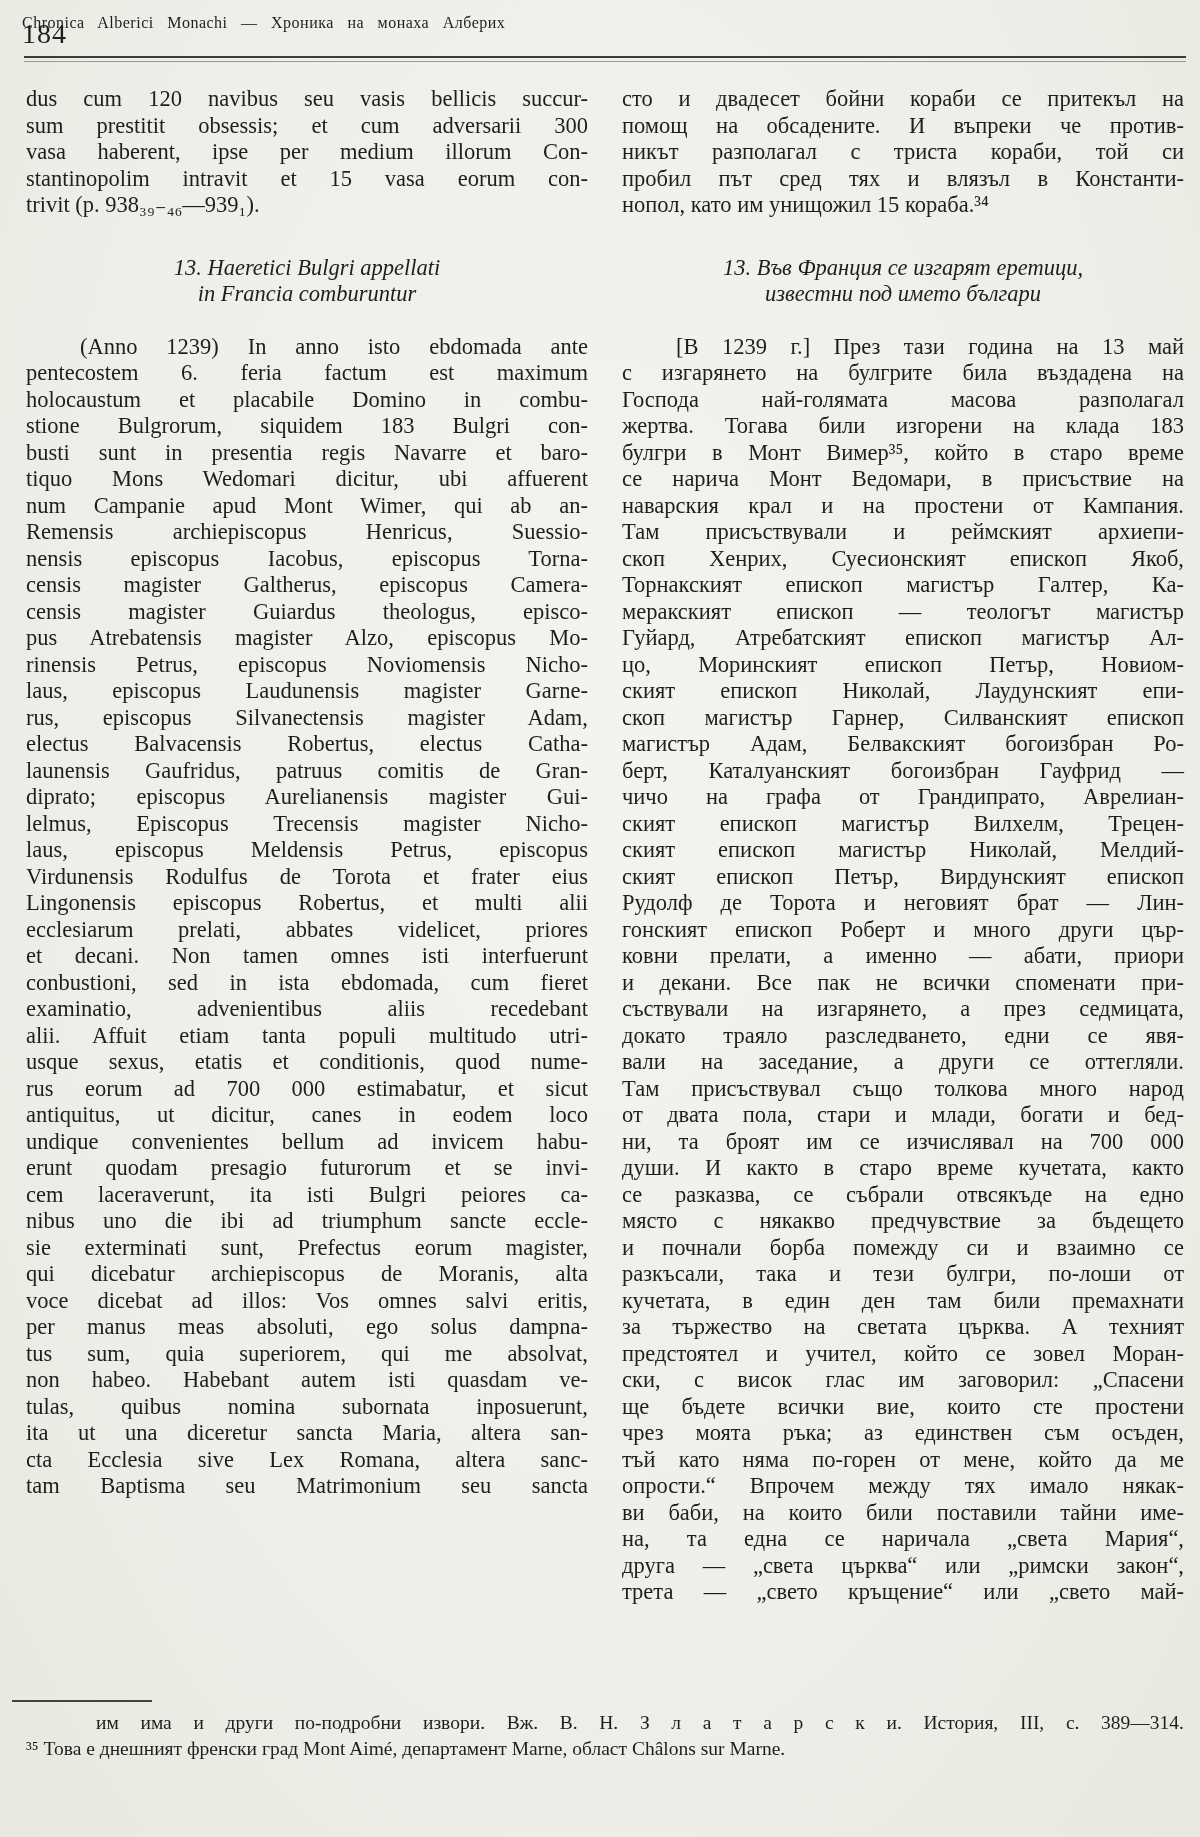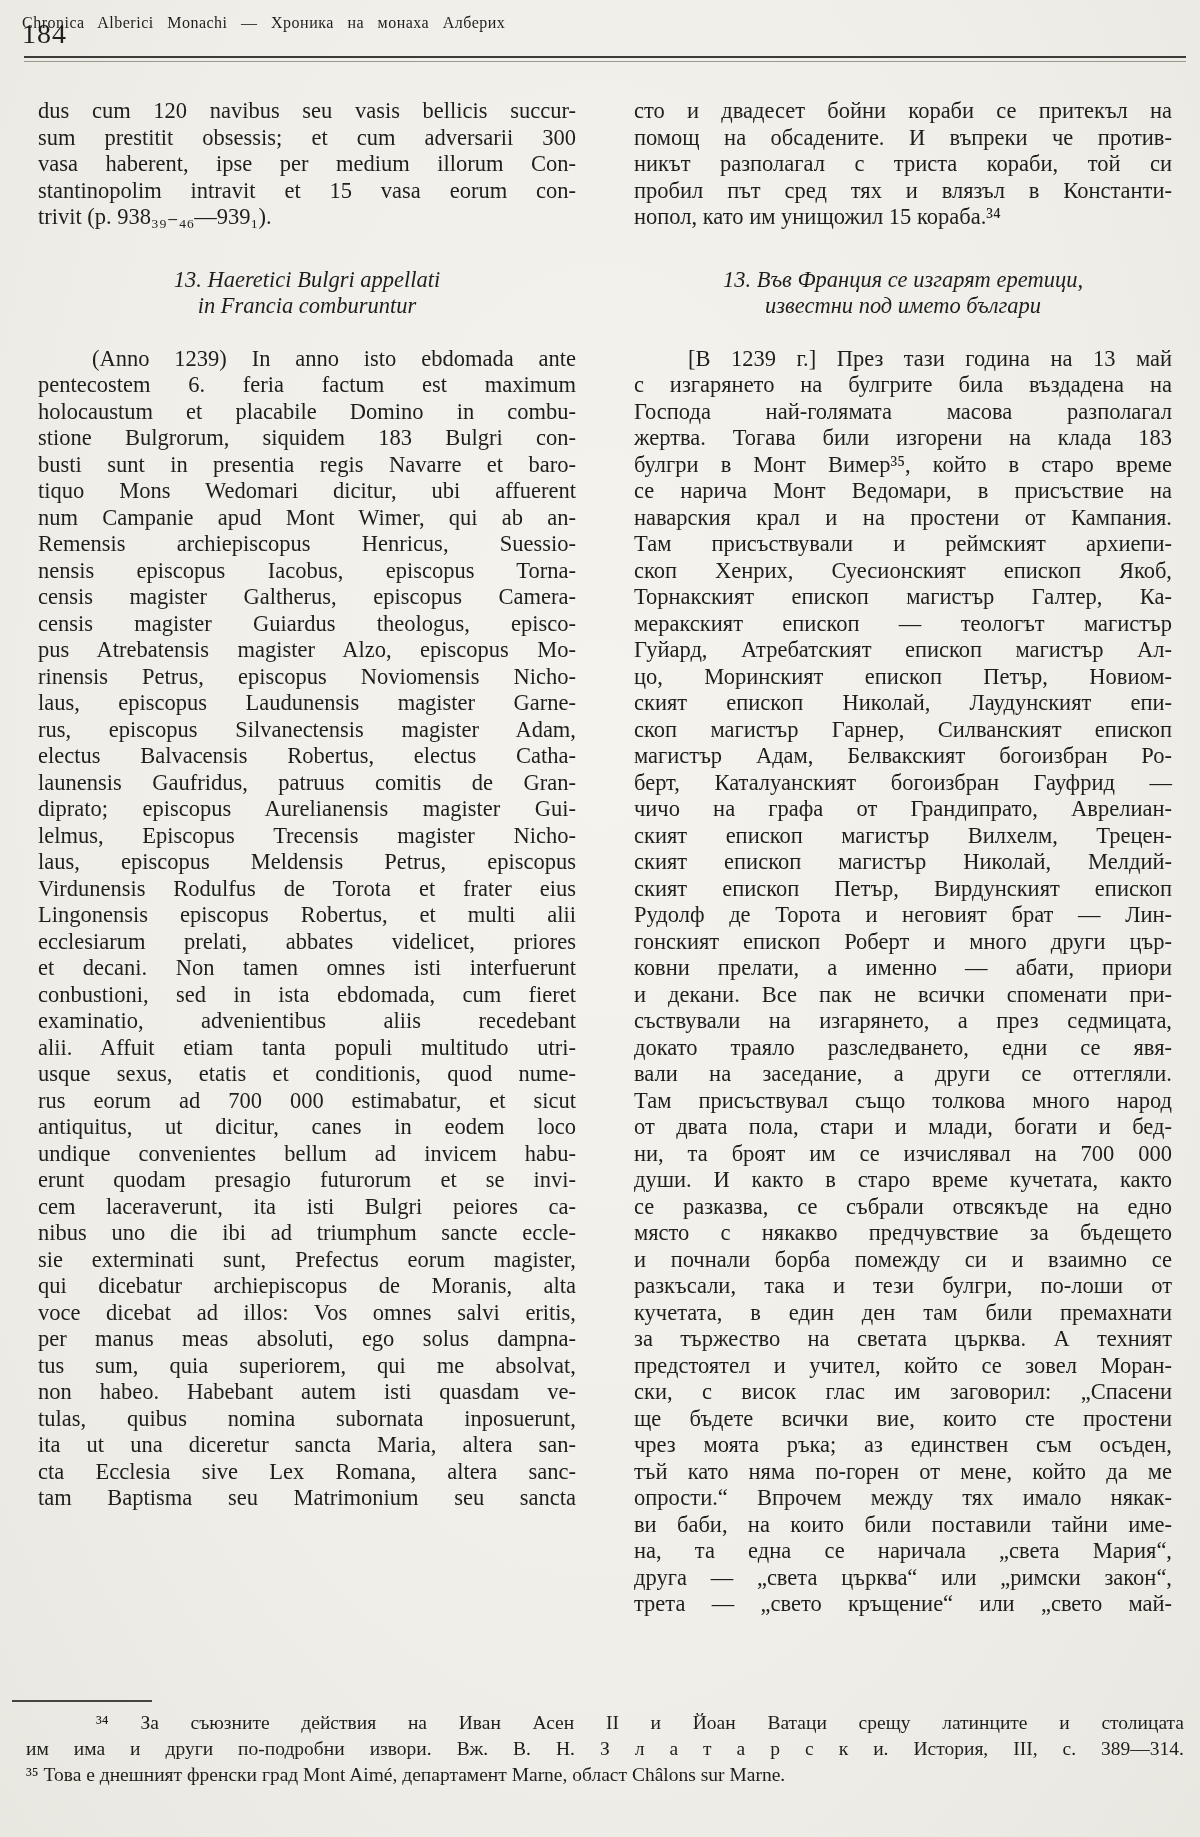--- a/index.html
+++ b/index.html
@@ -27,21 +27,21 @@
   
   .columns {
     position:absolute; top:86px; left:26px; right:16px;
     display:flex; gap:34px;
   }
   .col { width:562px; flex:0 0 auto; font-size:22.5px; line-height:26.5px; }
 
   .line { text-align:justify; text-align-last:justify; }
   .last-line { text-align:left; text-align-last:left; }
 
-  .para { margin:12px; }
+  .para { margin:0; }
   .indent-first .line:first-child { text-indent:54px; }
 
   .heading { font-style:italic; margin-top:36px; margin-bottom:26px; }
   .heading .line { text-align:left; text-align-last:center; }
 
   
   .footnotes { position:absolute; left:26px; right:16px; top:1700px; }
   .fn-rule { width:140px; margin-left:-14px; border-top:2px solid #45453f; margin-bottom:8px; }
   .footnote { font-size:19.5px; line-height:26px; }
   .fn-34 .line:first-child { text-indent:70px; }
@@ -181,21 +181,20 @@
           <div class="line">друга — „света църква“ или „римски закон“,</div>
           <div class="line">трета — „свето кръщение“ или „свето май-</div>
         </div>
     </div>
 
   </div>
 
   <div class="footnotes">
     <div class="fn-rule"></div>
     <div class="footnote fn-34">
-        <div class="line">³⁴ За съюзните действия на Иван Асен II и Йоан Ватаци срещу латинците и столицата</div>
         <div class="line">им има и други по-подробни извори. Вж. В. Н. З л а т а р с к и.  История, III, с. 389—314.</div>
       </div>
     <div class="footnote fn-35">
         <div class="line last-line">³⁵ Това е днешният френски град Mont Aimé, департамент Marne, област Châlons sur Marne.</div>
       </div>
   </div>
 
 </div>
 
 </body></html>

